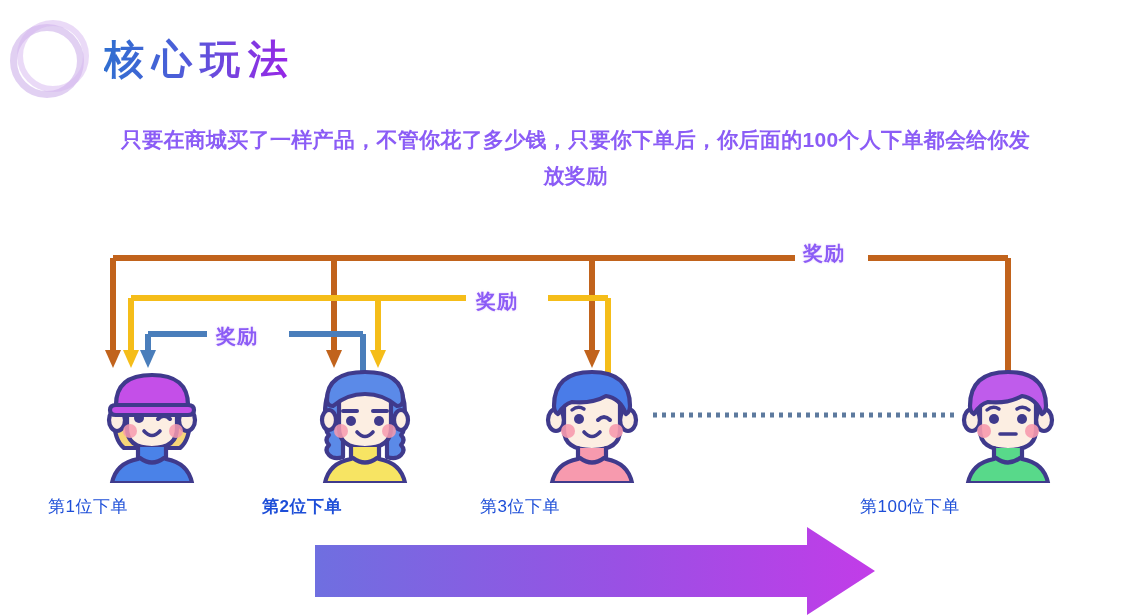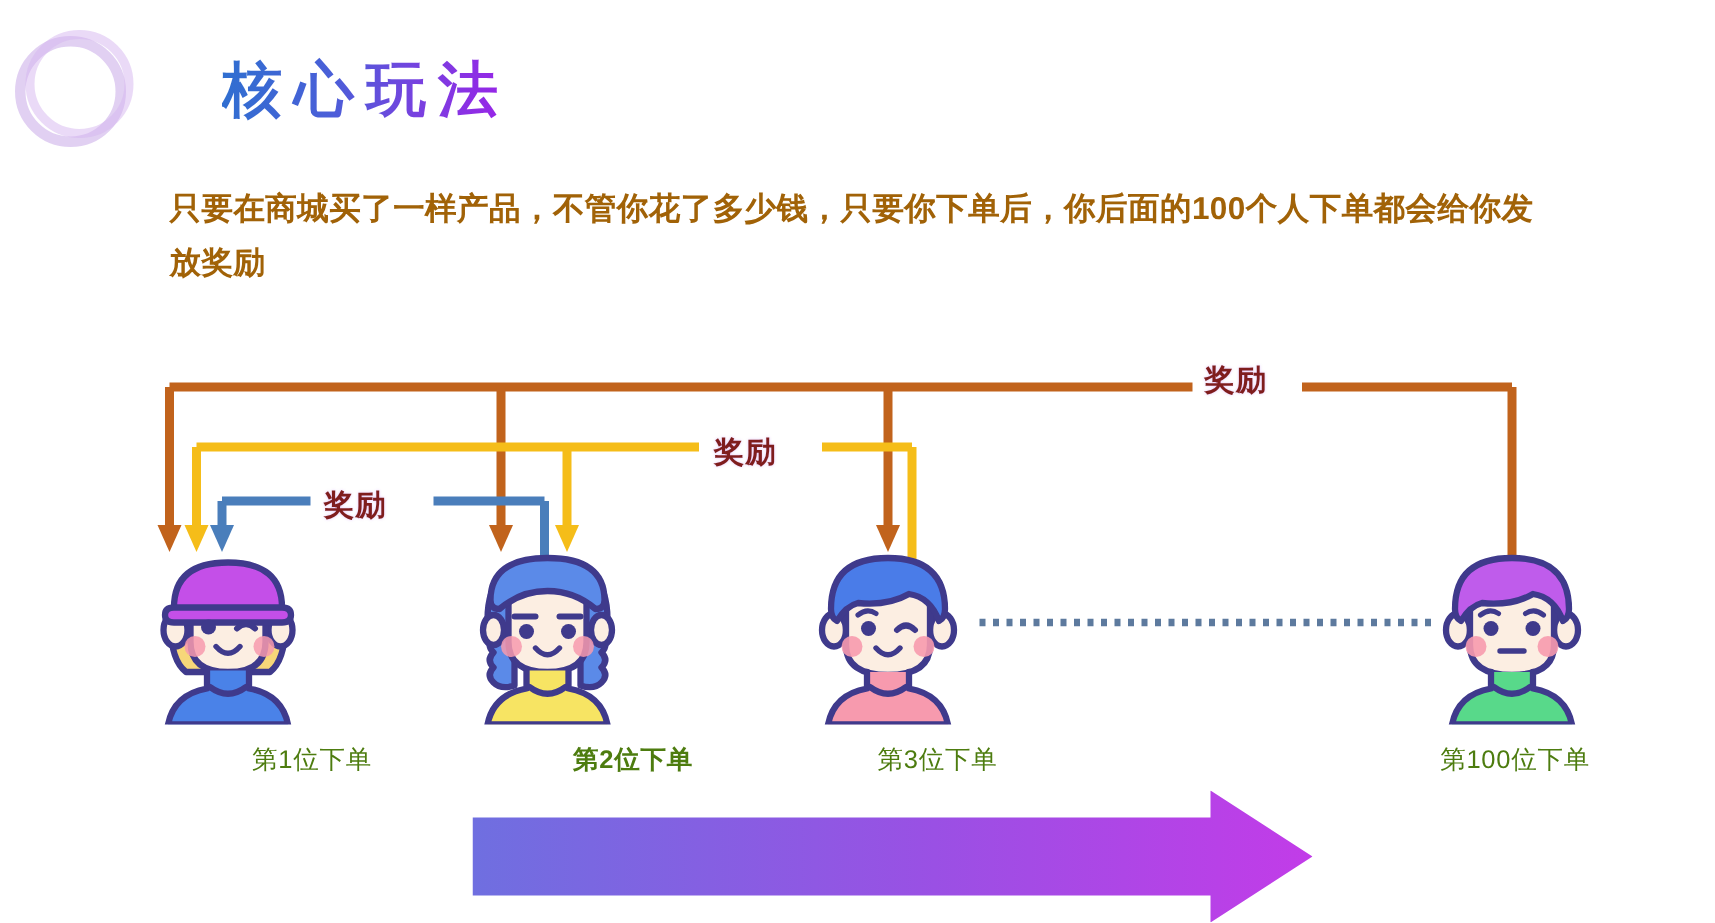--- a/index.html
+++ b/index.html
@@ -72,81 +72,81 @@
     top: 32px;
     font-size: 40px;
     font-weight: bold;
     letter-spacing: 8px;
     background: linear-gradient(95deg, #2f6fd0 0%, #4a5fd8 38%, #7b3fe0 70%, #9b22e8 100%);
     -webkit-background-clip: text;
     background-clip: text;
     color: transparent;
     -webkit-text-fill-color: transparent;
     white-space: nowrap;
-    margin-left: 44px;
   }
 
   
   #intro-paragraph {
     position: absolute;
     left: 113px;
     top: 122px;
     width: 925px;
     font-size: 21px;
     font-weight: bold;
-    color: #a16207;
+    color: #8b5cf6;
     line-height: 1.72;
     letter-spacing: .3px;
+    text-align: center;
   }
 
   
   #diagram {
     position: absolute;
     left: 0;
     top: 0;
     width: 1143px;
     height: 615px;
     pointer-events: none;
   }
 
   .reward-label {
     position: absolute;
     font-size: 20px;
     font-weight: bold;
-    color: #7f1d1d;
+    color: #8b5cf6;
     text-shadow: 0 0 2px rgba(170,80,240,.35);
     letter-spacing: 1px;
     white-space: nowrap;
   }
   #reward-label-1 { left: 216px; top: 323px; }
   #reward-label-2 { left: 476px; top: 288px; }
   #reward-label-3 { left: 803px; top: 240px; }
 
   
   .person {
     position: absolute;
     width: 120px;
     height: 125px;
   }
   .person-caption {
     position: absolute;
     width: 200px;
-    text-align: right;
+    text-align: left;
     font-size: 17px;
-    color: #4d7c0f;
+    color: #1d4ed8;
     top: 495px;
     letter-spacing: .5px;
   }
   #person-1 { left: 92px;  top: 358px; }
   #person-2 { left: 305px; top: 358px; }
   #person-3 { left: 532px; top: 358px; }
   #person-4 { left: 948px; top: 358px; }
   #caption-1 { left: 48px;  }
   #caption-2 { left: 262px; font-weight: bold; }
-  #caption-3 { left: 465px; }
+  #caption-3 { left: 480px; }
   #caption-4 { left: 860px; }
 
   
   #bottom-banner {
     position: absolute;
     left: 315px;
     top: 527px;
     width: 560px;
     height: 88px;
   }

